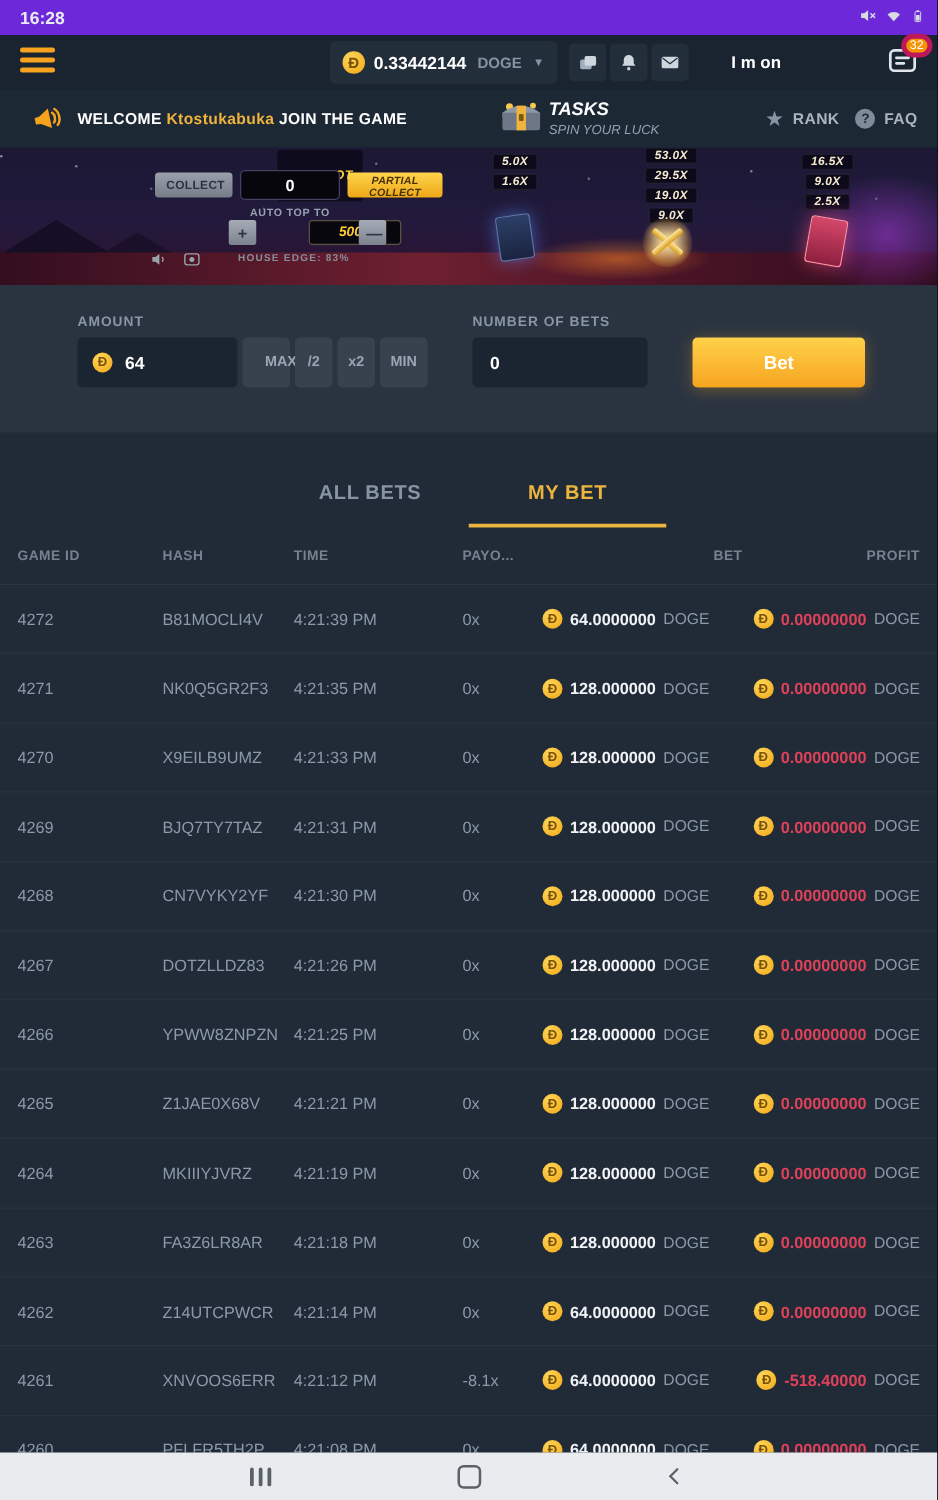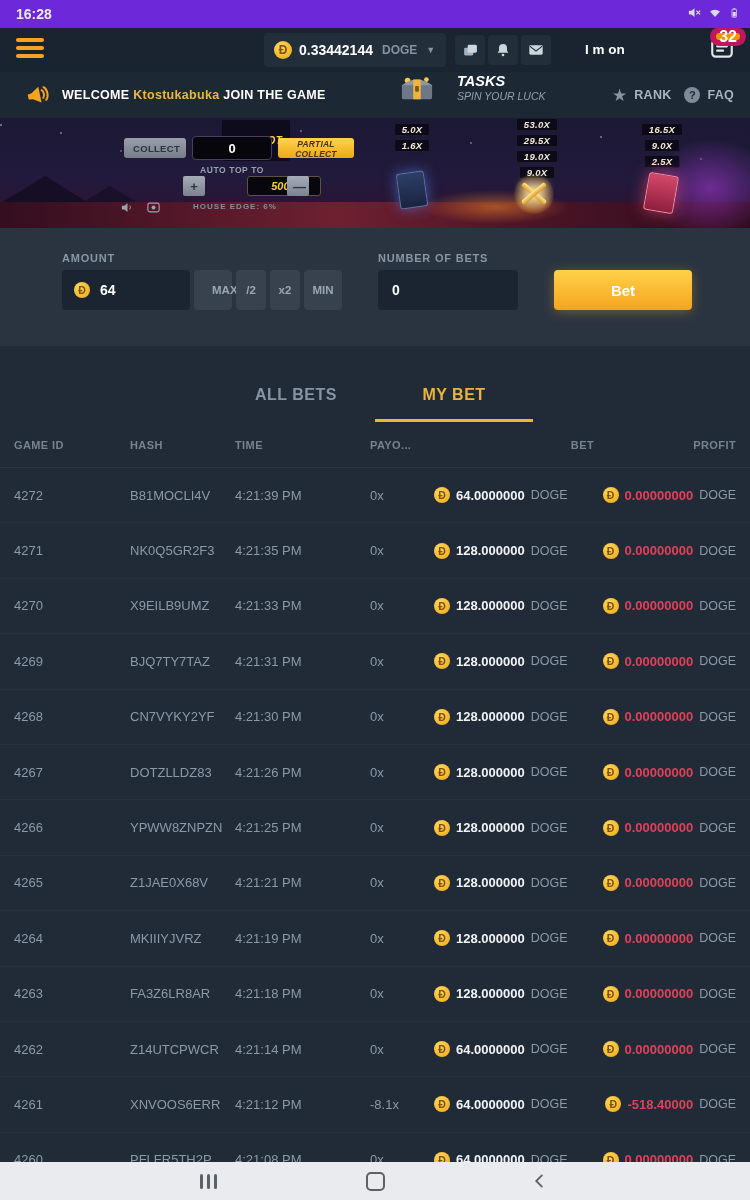--- a/index.html
+++ b/index.html
@@ -24,28 +24,28 @@
   .caret{color:#8593a2;font-size:9px;margin-left:2px;}
   .hdr-iconbtn{position:absolute;top:7px;width:30px;height:30px;background:#232e3b;border-radius:4px;
     display:flex;align-items:center;justify-content:center;cursor:pointer;}
   .user-chip{position:absolute;left:585px;top:7px;height:30px;display:flex;align-items:center;gap:7px;cursor:pointer;flex-direction:column;}
   .avatar{width:30px;height:30px;border-radius:50%;background:radial-gradient(circle at 40% 35%,#c99a6b,#6e4a33 70%,#3a2a20);
     box-shadow:inset 0 0 0 1px rgba(255,255,255,.15);}
   .user-name{color:#fff;font-size:13.5px;font-weight:700;}
   .banana{width:13px;height:13px;border-right:4px solid #f5c518;border-radius:50%;transform:rotate(28deg);}
   .chat-btn{position:absolute;right:10px;top:8px;width:32px;height:28px;cursor:pointer;}
   .chat-badge{position:absolute;top:-9px;right:-6px;min-width:19px;height:19px;border-radius:10px;background:#f59300;
-    color:#fff;font-size:16px;font-weight:700;display:flex;align-items:center;justify-content:center;
-    border:6px solid #be185d;box-sizing:border-box;padding:0 3px;}
+    color:#fff;font-size:10px;font-weight:400;display:flex;align-items:center;justify-content:center;
+    border:4px solid #be185d;box-sizing:border-box;padding:0 3px;}
   
   .banner{position:absolute;top:72px;left:0;right:0;height:46px;background:#1d2835;}
   .banner-left{position:absolute;left:26px;top:0;height:100%;display:flex;align-items:center;gap:12px;}
   .welcome-text{color:#fff;font-size:12.5px;font-weight:700;letter-spacing:.3px;}
   .welcome-text .uname{color:#f0b43c;}
-  .tasks-group{position:absolute;left:398px;top:0;height:100%;display:flex;gap:21px;}
+  .tasks-group{position:absolute;left:398px;top:0;height:100%;display:flex;align-items:center;gap:3px;}
   .tasks-lines{display:flex;flex-direction:column;line-height:1.25;}
   .tasks-title{color:#fff;font-size:14.5px;font-weight:800;font-style:italic;}
   .tasks-sub{color:#95a1b0;font-size:10.5px;font-style:italic;}
   .rank-group{position:absolute;left:612px;top:0;height:100%;display:flex;align-items:center;gap:7px;cursor:pointer;}
   .faq-group{position:absolute;right:16px;top:0;height:100%;display:flex;align-items:center;gap:7px;cursor:pointer;}
   .star-glyph{color:#8a95a3;font-size:17px;line-height:1;}
   .faq-circle{width:16px;height:16px;border-radius:50%;background:#7f8b99;color:#1d2733;font-size:11px;font-weight:800;
     display:flex;align-items:center;justify-content:center;}
   .side-label{color:#aab4bf;font-size:12.5px;font-weight:700;letter-spacing:.3px;}
   
@@ -276,21 +276,21 @@
           <path d="M3 9v6h4l5 4V5L7 9H3z" fill="#9aa2ad"></path>
           <path d="M15.5 9a4.5 4.5 0 0 1 0 6" stroke="#9aa2ad" stroke-width="1.6" fill="none"></path>
         </svg>
     </span>
     <span class="ga-icon" style="left:146px;">
       <svg width="15" height="15" viewBox="0 0 24 24">
           <rect x="3" y="5" width="18" height="14" rx="3" fill="none" stroke="#9aa2ad" stroke-width="1.8"></rect>
           <circle cx="12" cy="12" r="3.2" fill="#9aa2ad"></circle>
         </svg>
     </span>
-    <div class="house-edge">HOUSE EDGE: 6%</div>
+    <div class="house-edge">HOUSE EDGE: 83%</div>
 
     <div class="chip-col cc1">
         <span class="mult-chip">5.0X</span>
         <span class="mult-chip">1.6X</span>
       </div>
     <div class="chip-col cc2">
         <span class="mult-chip">53.0X</span>
         <span class="mult-chip">29.5X</span>
         <span class="mult-chip">19.0X</span>
         <span class="mult-chip">9.0X</span>

